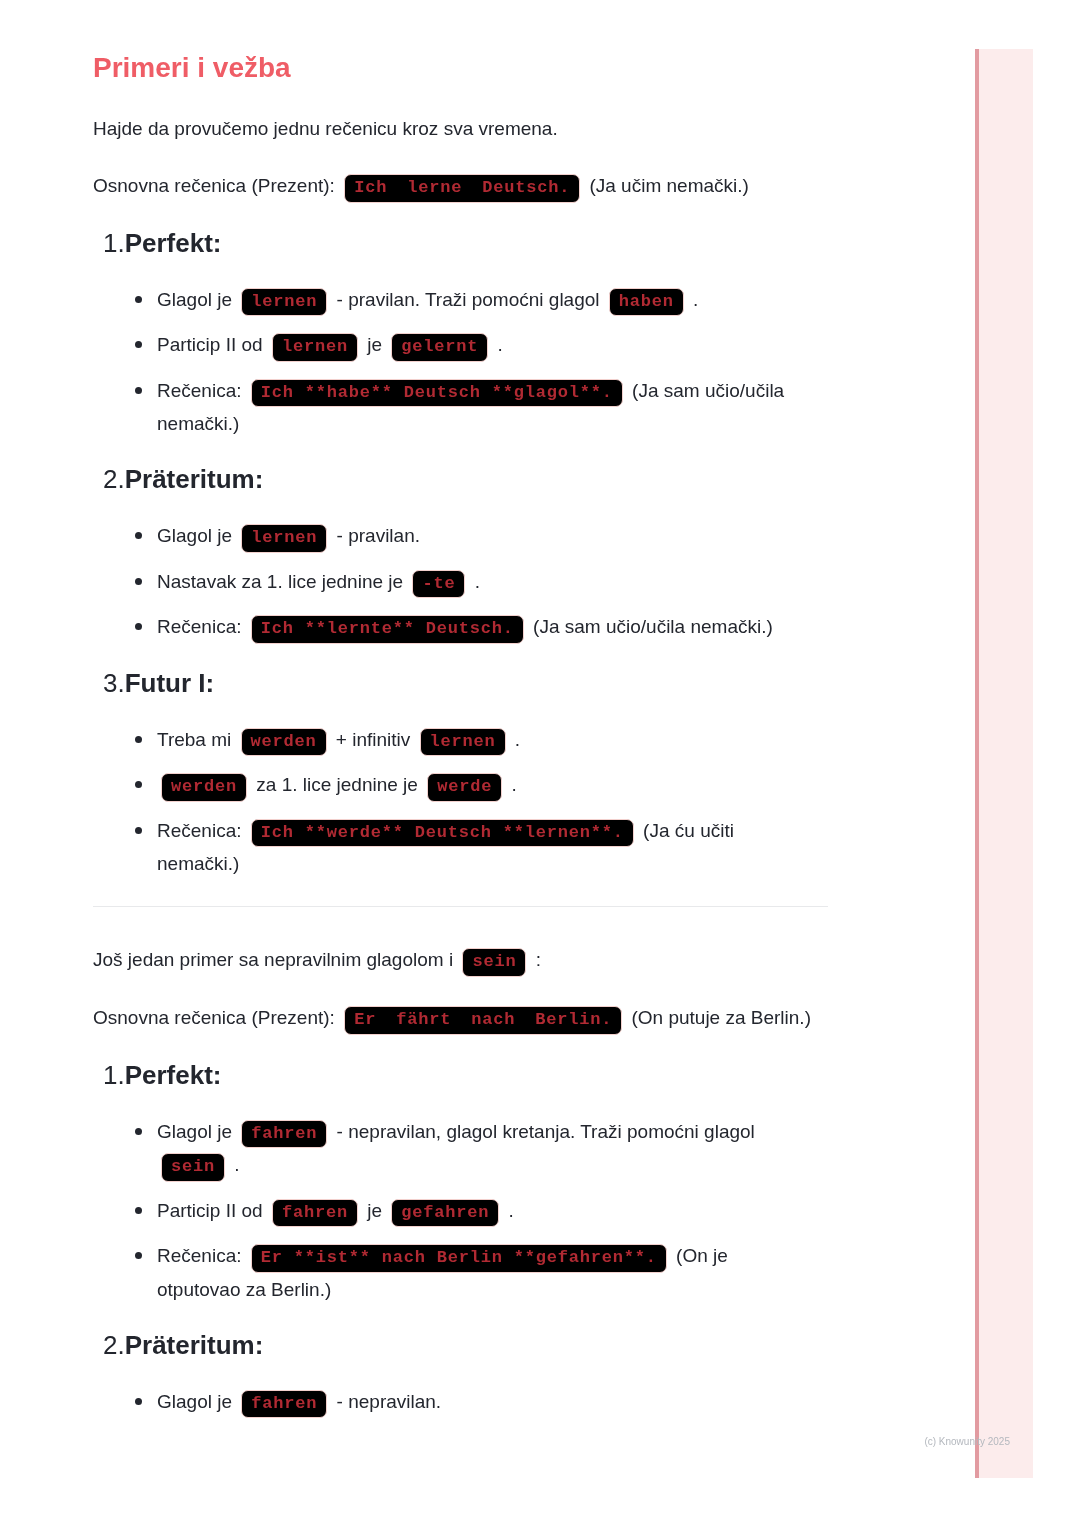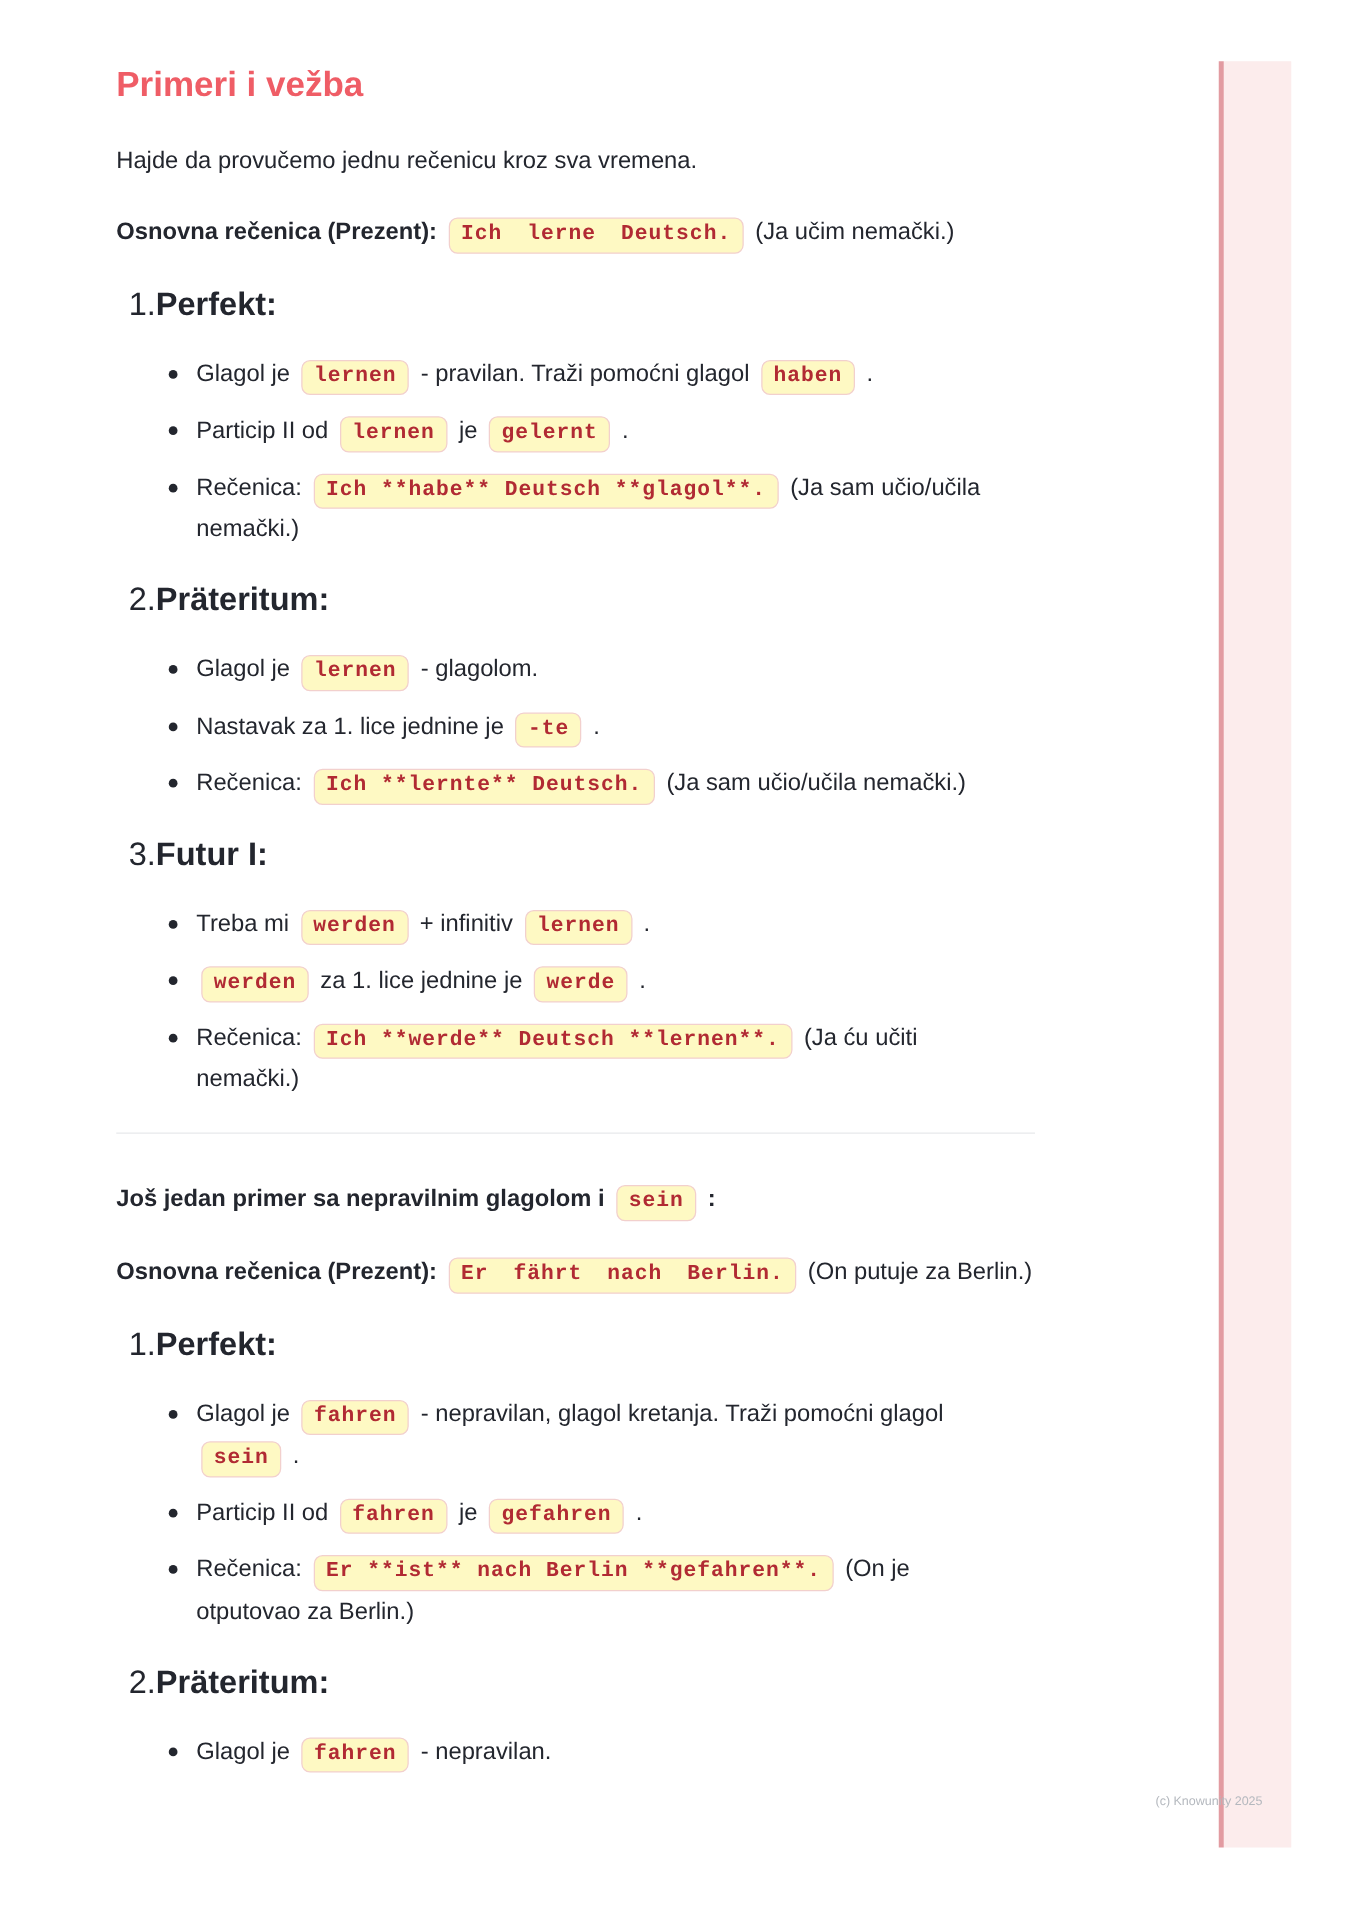--- a/index.html
+++ b/index.html
@@ -26,29 +26,29 @@
     width: 735px; z-index: 2;
   }
   .doc-title {
     font-size: 28px; font-weight: bold; color: #ef5d66;
     line-height: 40px; margin: 0;
   }
   .content p {
     font-size: 19px; line-height: 33px; margin: 24px 0;
   }
   .content p.just { text-align: justify; }
-  .b { font-weight: bold; }
+  .b { font-weight: normal; }
   .code {
     font-family: "Liberation Mono", monospace;
     font-weight: bold;
     font-size: 17px;
     letter-spacing: 0.8px;
     line-height: 1.15;
     color: #b12a33;
-    background: #fef9c3;
+    background: #000000;
     border: 1px solid #f2d0cd;
     border-radius: 7px;
     padding: 3px 9px 4px;
     margin: 0 4px;
     white-space: pre;
     display: inline-block;
   }
   p .code { word-spacing: 9px; }
   .numh {
     font-size: 26px; line-height: 33px;
@@ -92,21 +92,21 @@
       <p><span>Hajde da provučemo jednu rečenicu kroz sva vremena.</span></p>
       <p class="just"><span class="b">Osnovna rečenica (Prezent):</span><span> </span><span class="code">Ich lerne Deutsch.</span><span> (Ja učim nemački.)</span></p>
       <div class="numh"><span class="num">1.</span><span class="label">Perfekt:</span></div>
       <ul class="blist">
         <li><span>Glagol je </span><span class="code">lernen</span><span> - pravilan. Traži pomoćni glagol </span><span class="code">haben</span><span> .</span></li>
         <li><span>Particip II od </span><span class="code">lernen</span><span> je </span><span class="code">gelernt</span><span> .</span></li>
         <li><span>Rečenica: </span><span class="code">Ich **habe** Deutsch **glagol**.</span><span> (Ja sam učio/učila nemački.)</span></li>
       </ul>
       <div class="numh"><span class="num">2.</span><span class="label">Präteritum:</span></div>
       <ul class="blist">
-        <li><span>Glagol je </span><span class="code">lernen</span><span> - glagolom.</span></li>
+        <li><span>Glagol je </span><span class="code">lernen</span><span> - pravilan.</span></li>
         <li><span>Nastavak za 1. lice jednine je </span><span class="code">-te</span><span> .</span></li>
         <li><span>Rečenica: </span><span class="code">Ich **lernte** Deutsch.</span><span> (Ja sam učio/učila nemački.)</span></li>
       </ul>
       <div class="numh"><span class="num">3.</span><span class="label">Futur I:</span></div>
       <ul class="blist">
         <li><span>Treba mi </span><span class="code">werden</span><span> + infinitiv </span><span class="code">lernen</span><span> .</span></li>
         <li><span class="code">werden</span><span> za 1. lice jednine je </span><span class="code">werde</span><span> .</span></li>
         <li><span>Rečenica: </span><span class="code">Ich **werde** Deutsch **lernen**.</span><span> (Ja ću učiti nemački.)</span></li>
       </ul>
       <hr class="divider">

